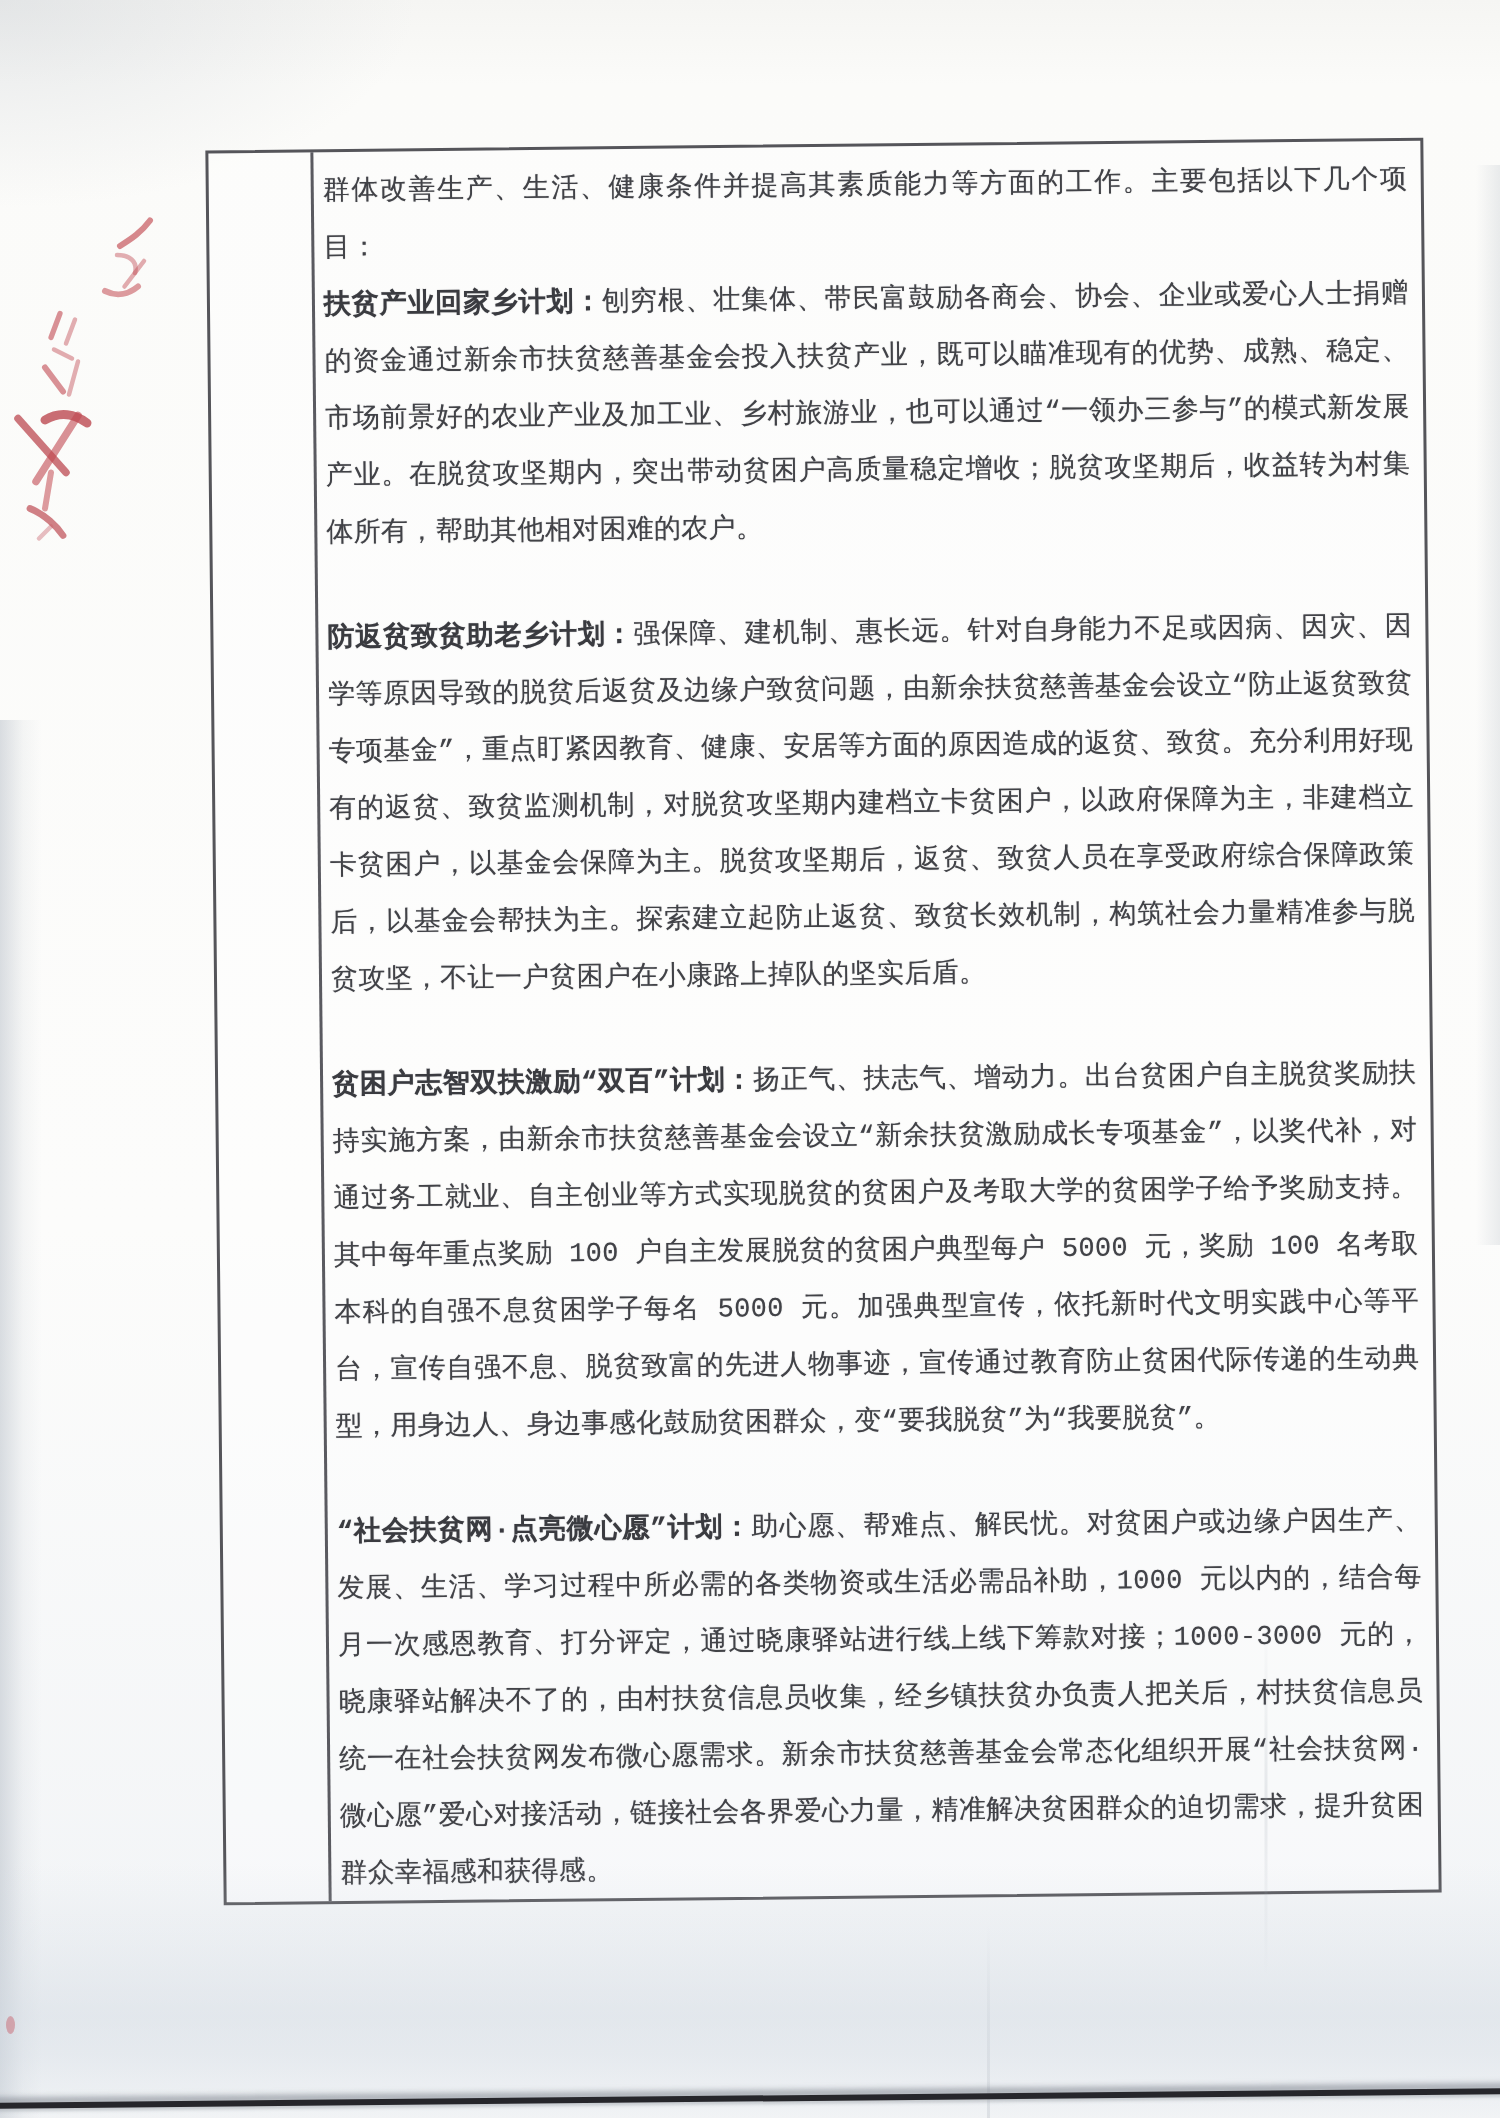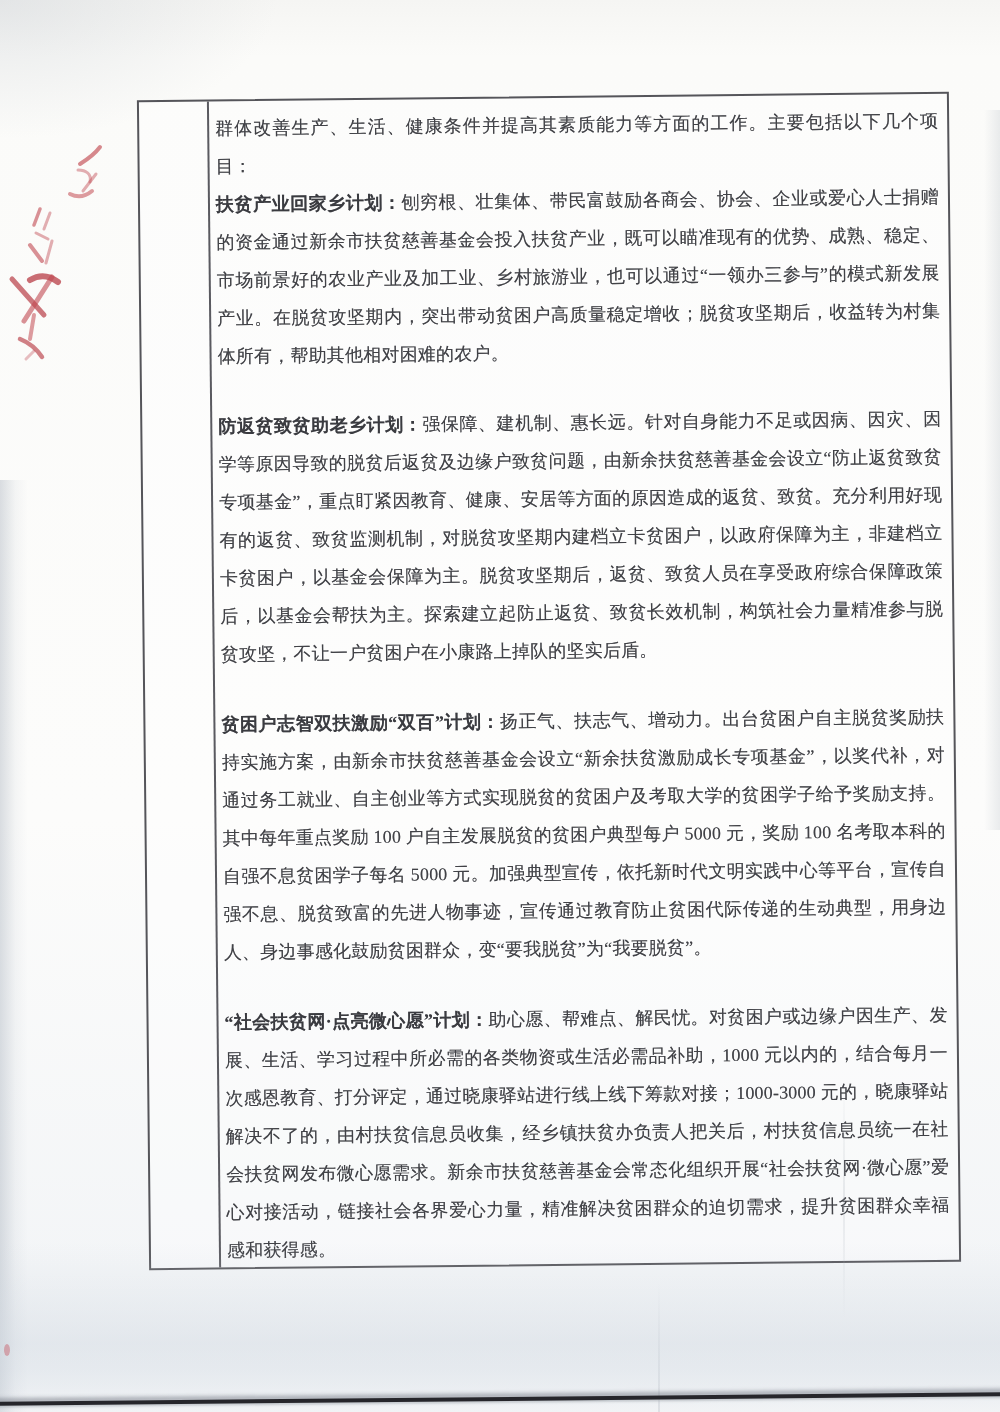--- a/index.html
+++ b/index.html
@@ -12,20 +12,21 @@
     height: 1412px;
     position: relative;
     overflow: hidden;
     font-family: "Liberation Serif", "DejaVu Serif", serif;
   }
   .page {
     position: absolute;
     inset: 0;
     background:
       linear-gradient(180deg, #f5f5f3 0%, #fbfbf9 4%, #fcfcfb 58%, #f3f5f7 90%, #eff2f5 97%, #f7f8f9 100%);
+    font-family: Liberation Mono, monospace;
   }
   
   .top-left-shade {
     position: absolute; top: 0; left: 0; width: 280px; height: 140px;
     background: radial-gradient(ellipse at 0% 0%, rgba(198,203,209,0.38), rgba(198,203,209,0) 70%);
     pointer-events: none;
   }
   .left-edge-shadow {
     position: absolute; left: 0; top: 480px; width: 28px; height: 932px;
     background: linear-gradient(90deg, rgba(168,177,188,0.42), rgba(168,177,188,0.10) 55%, rgba(168,177,188,0) 100%);

